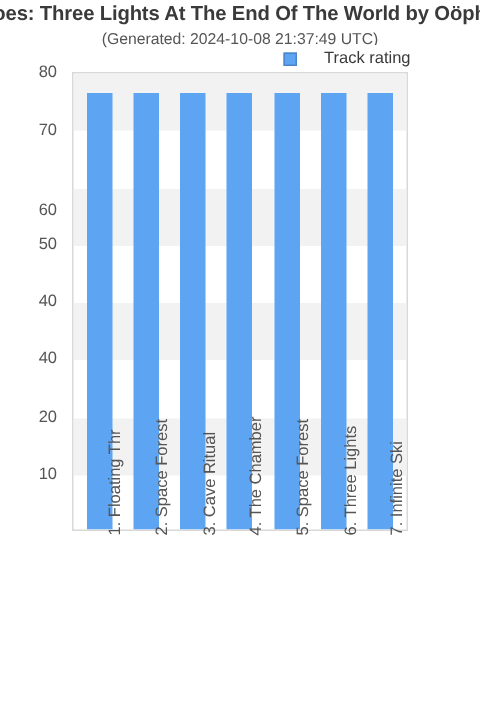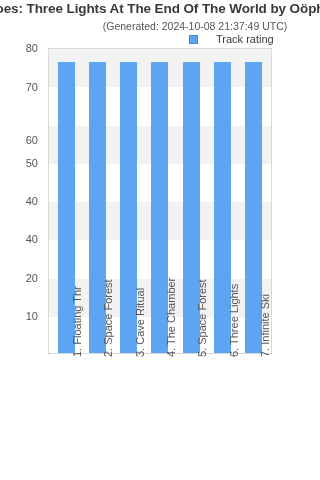--- a/index.html
+++ b/index.html
@@ -35,21 +35,20 @@
   
   #subtitle {
     position: absolute;
     top: 20px;
     left: 50%;
     transform: translateX(-50%);
     white-space: nowrap;
     font-size: 10.5px;
     font-weight: normal;
     color: #555555;
-    margin-left: 35px;
   }
 
   
   #legend {
     position: absolute;
     top: 30px;
     left: 186px;
     height: 16px;
     display: flex;
     align-items: center;

